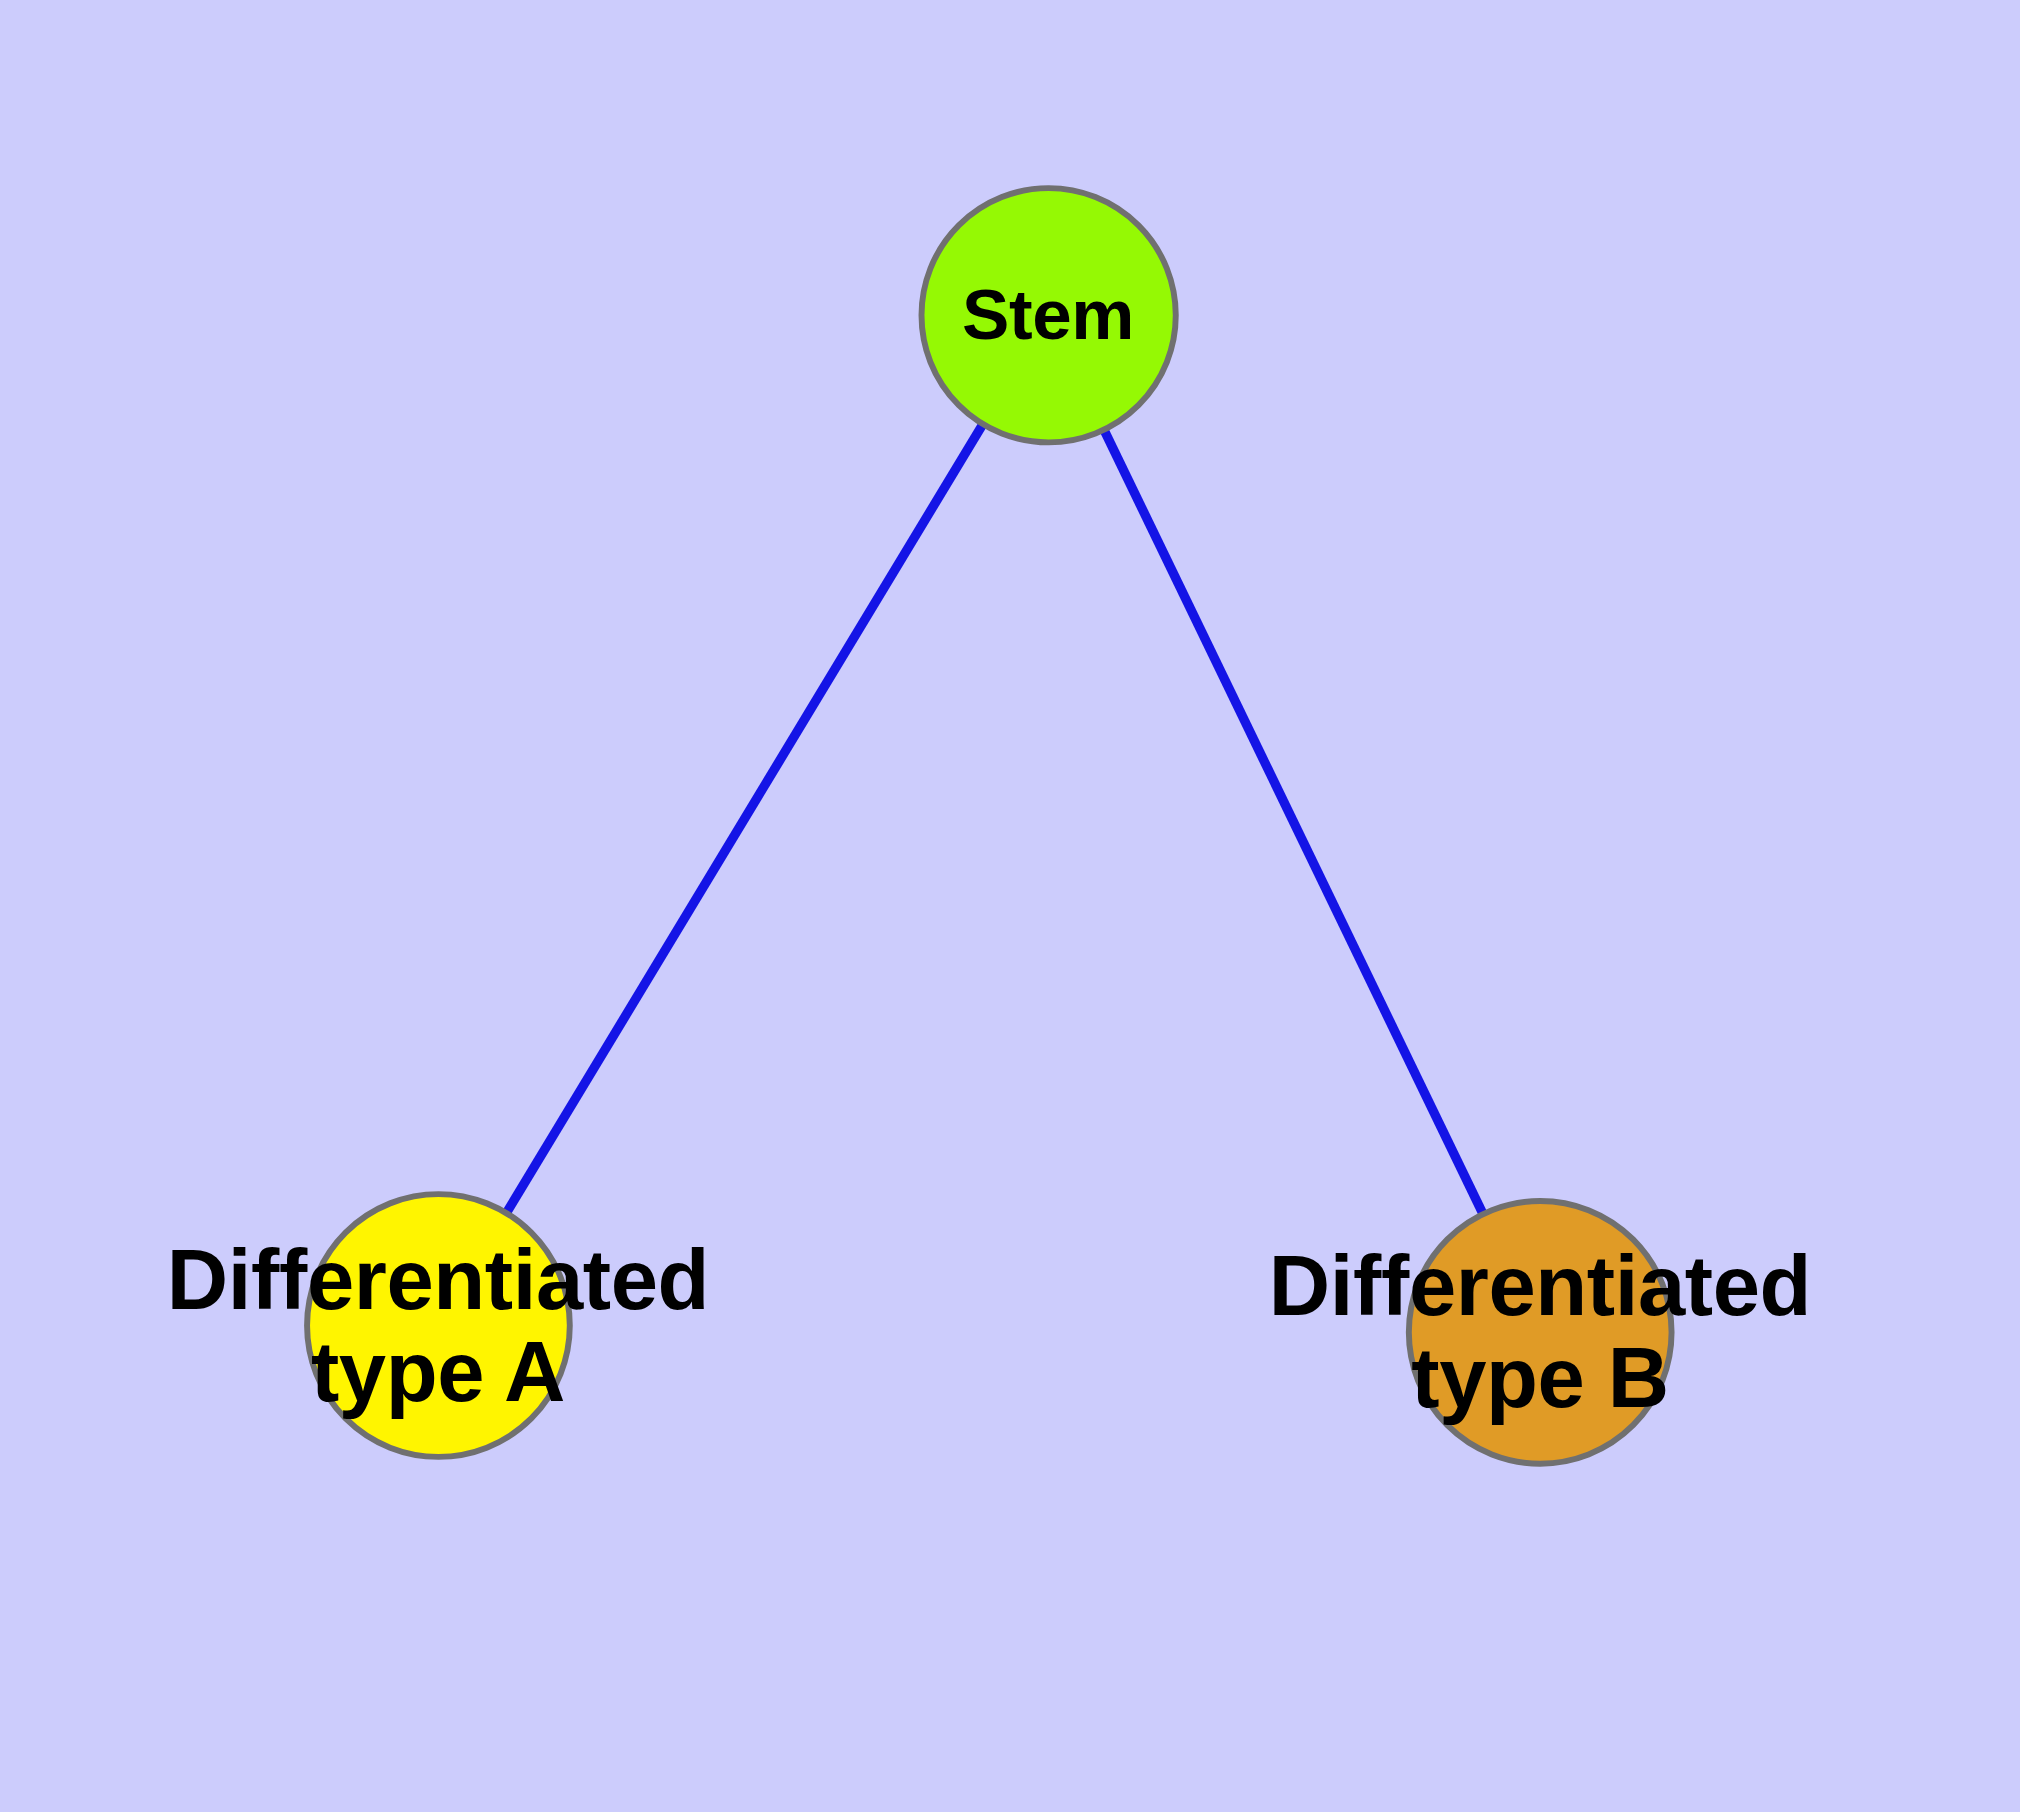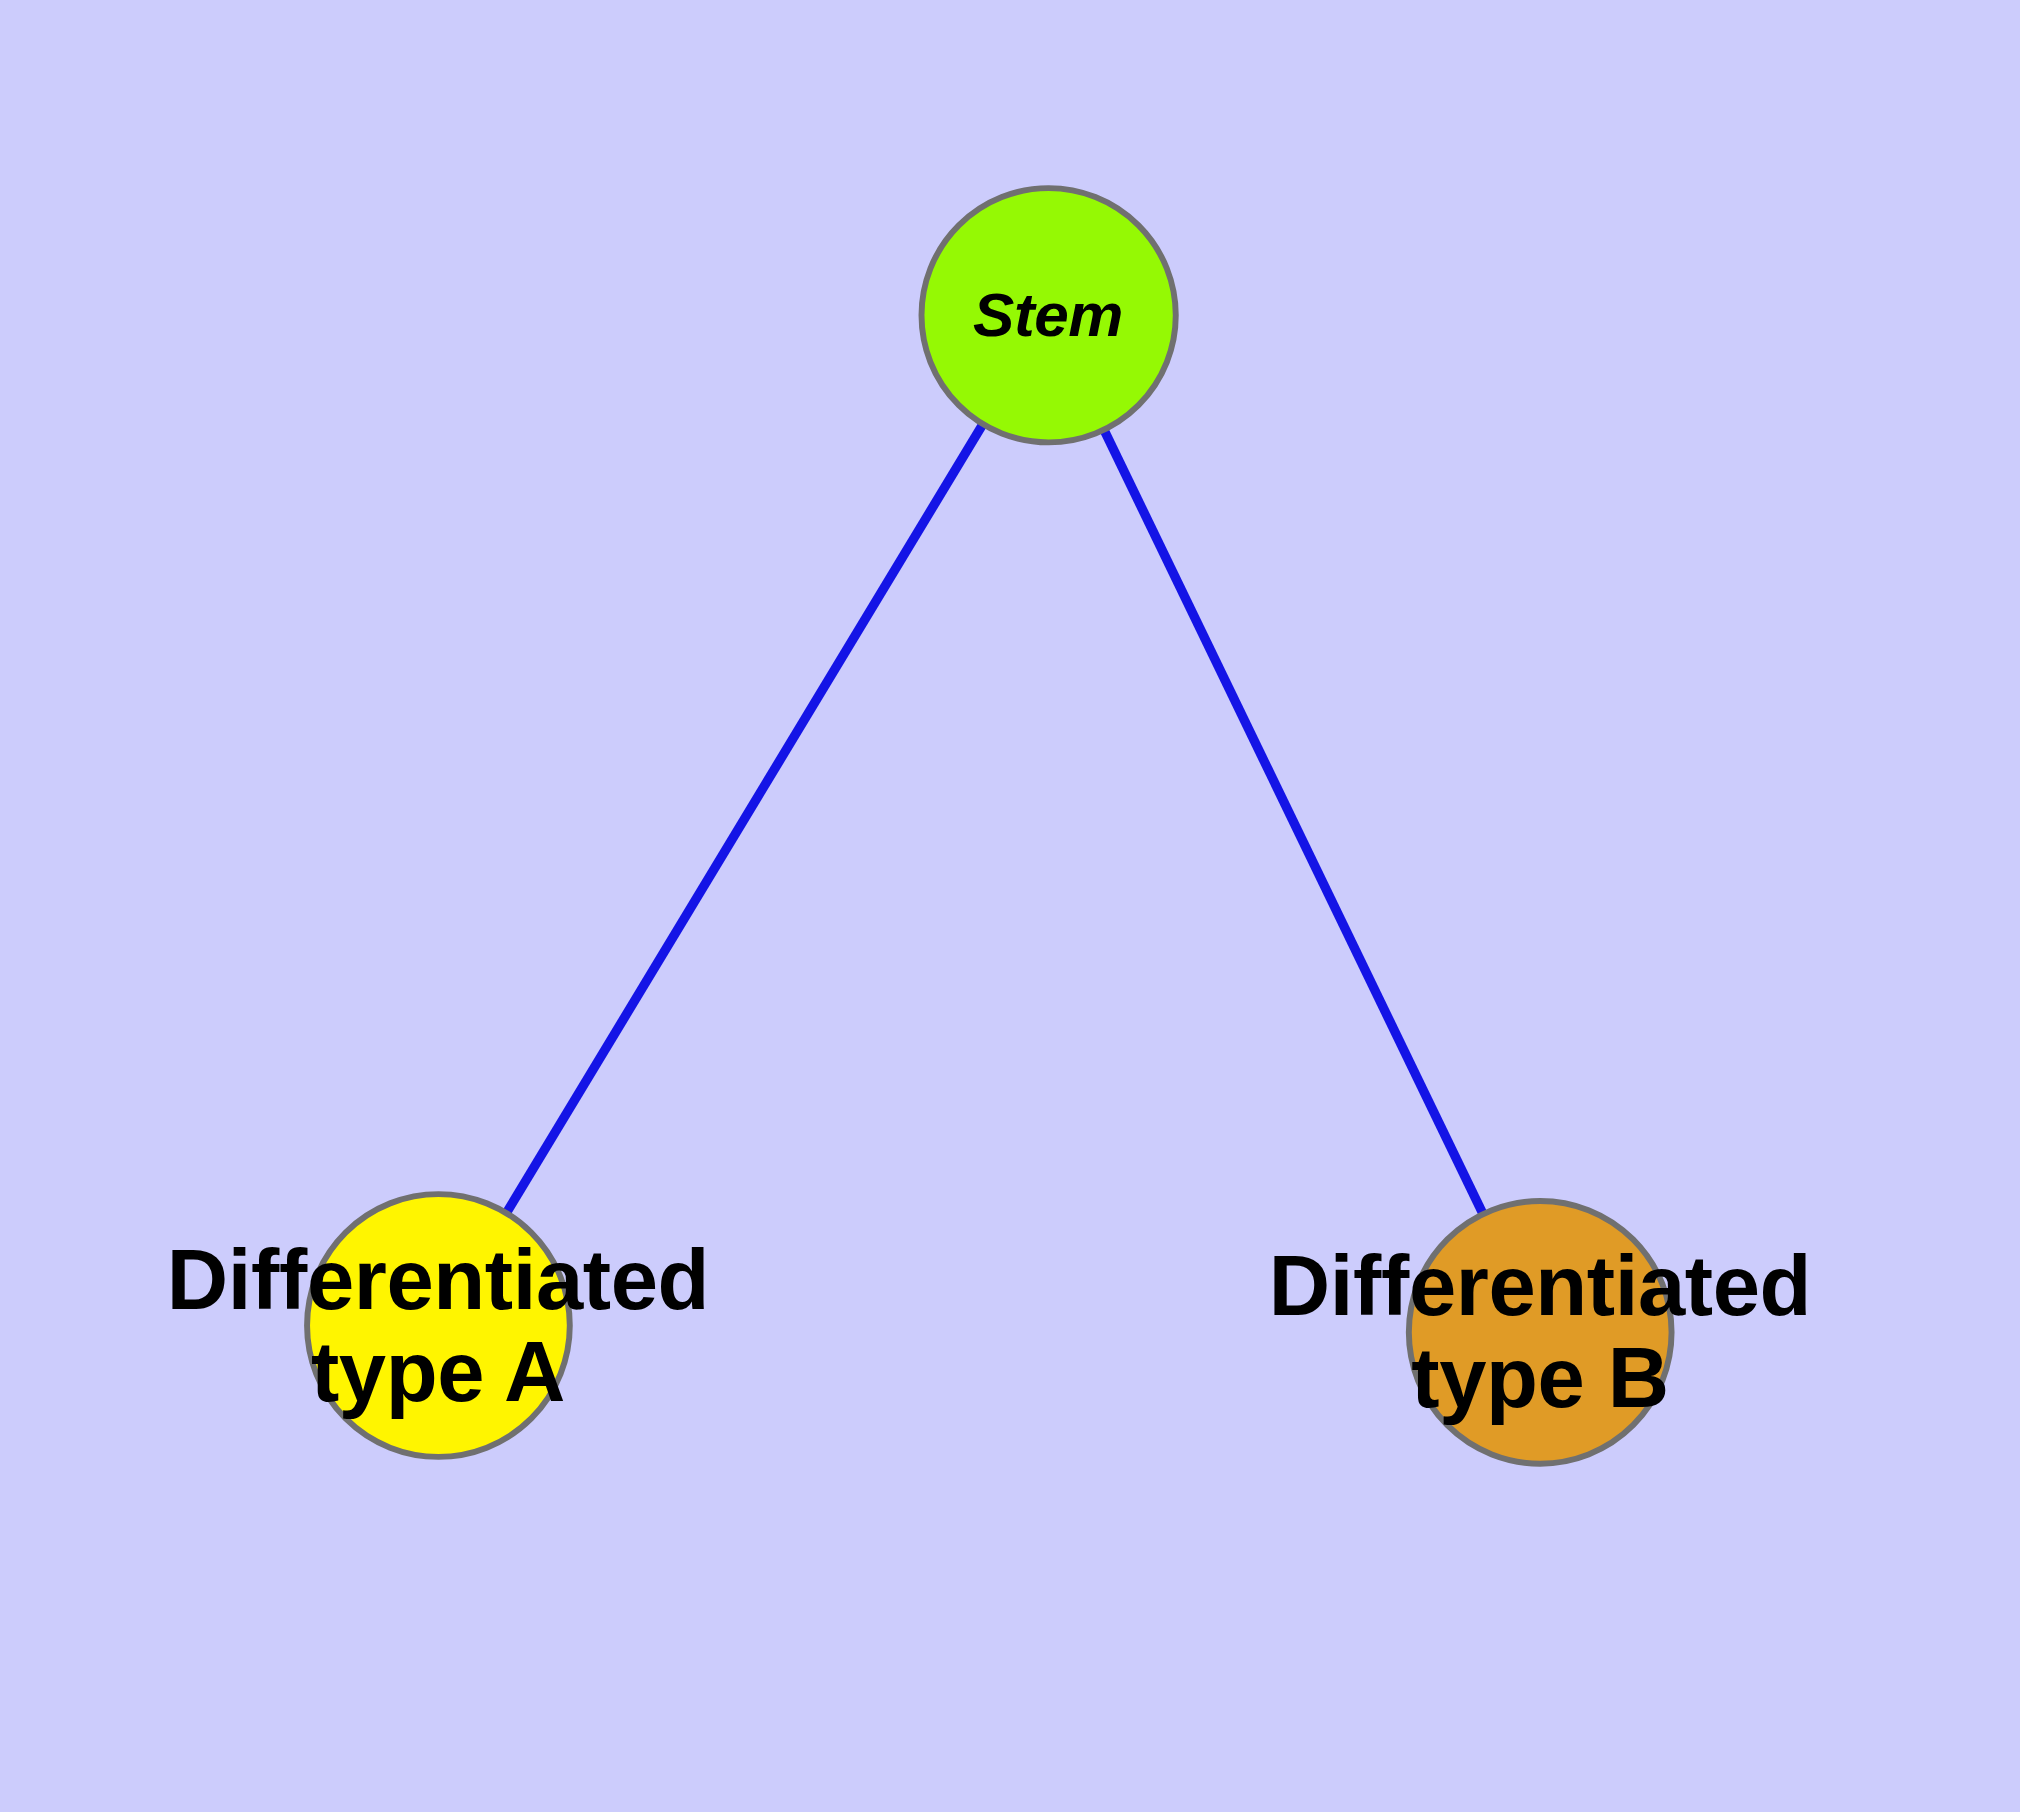--- a/index.html
+++ b/index.html
@@ -31,21 +31,21 @@
     position: absolute;
     text-align: center;
     font-weight: bold;
     color: #000000;
     white-space: pre;
     line-height: 1.08;
     letter-spacing: -0.4px;
     pointer-events: none;
     transform: translate(-50%, -50%);
   }
-  .label-stem   { font-size: 62px; font-style: italic; }
+  .label-stem   { font-size: 71px; }
   .label-typeA  { font-size: 85px; }
   .label-typeB  { font-size: 85px; }
 </style>
 </head>
 <body>
 
 <div id="canvas" style="width: 2021px; height: 1812px;">
 
   <div id="bg" style="background: rgb(204, 204, 252);"></div>
 

